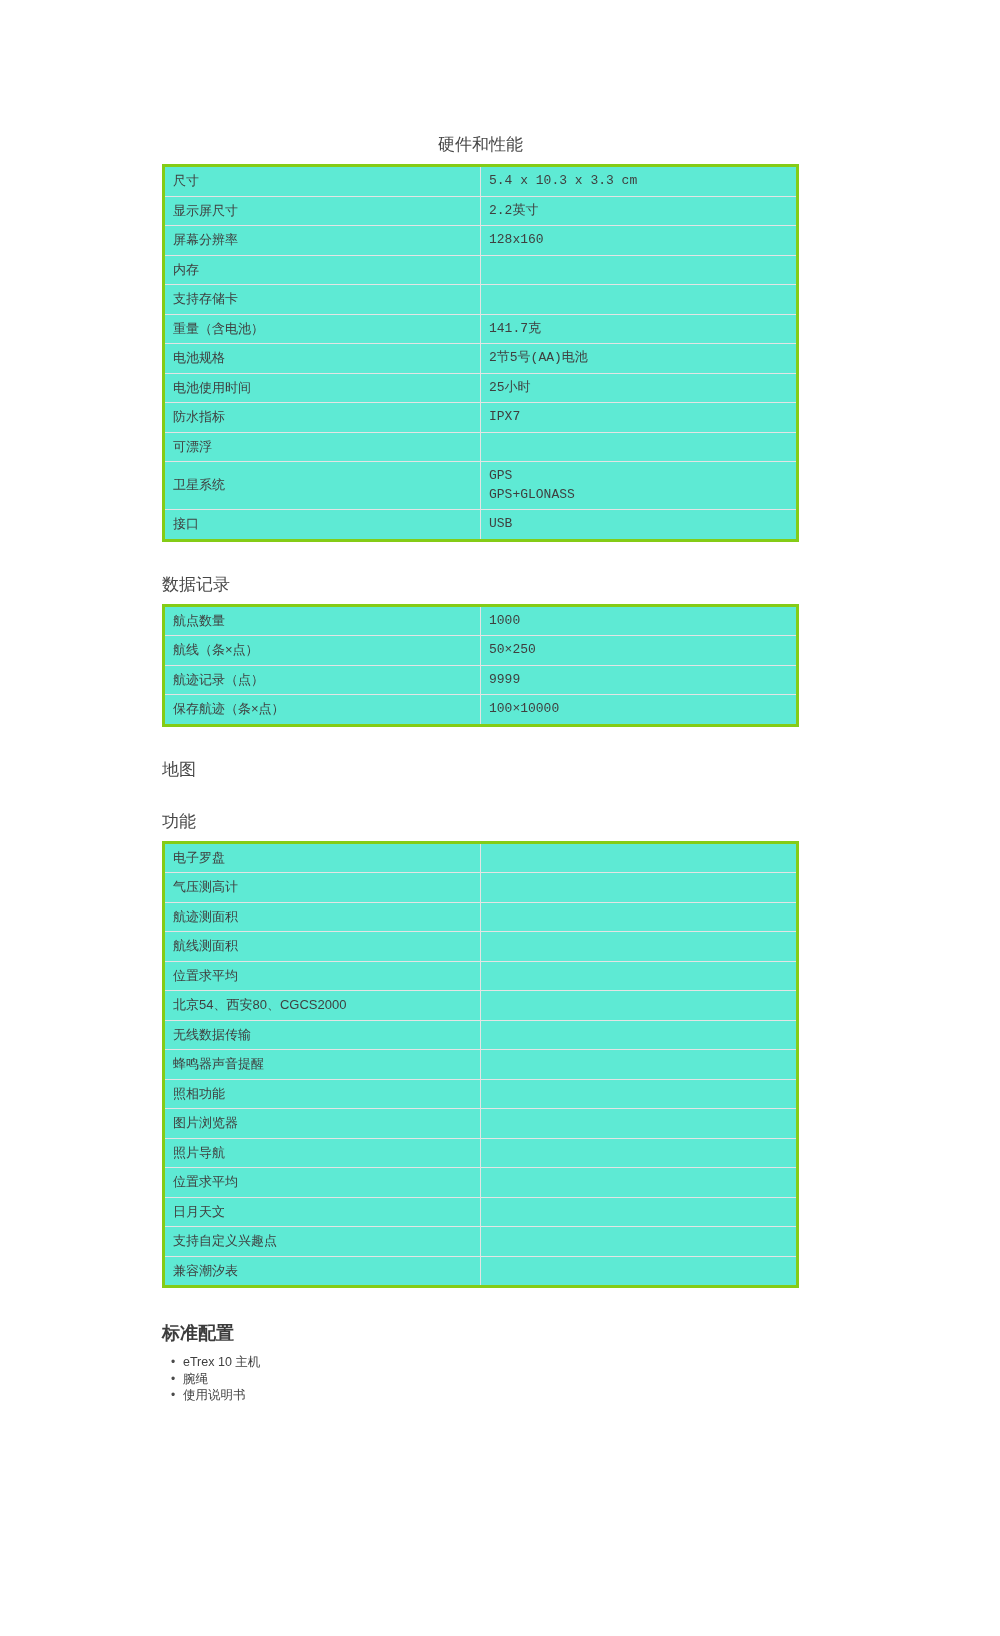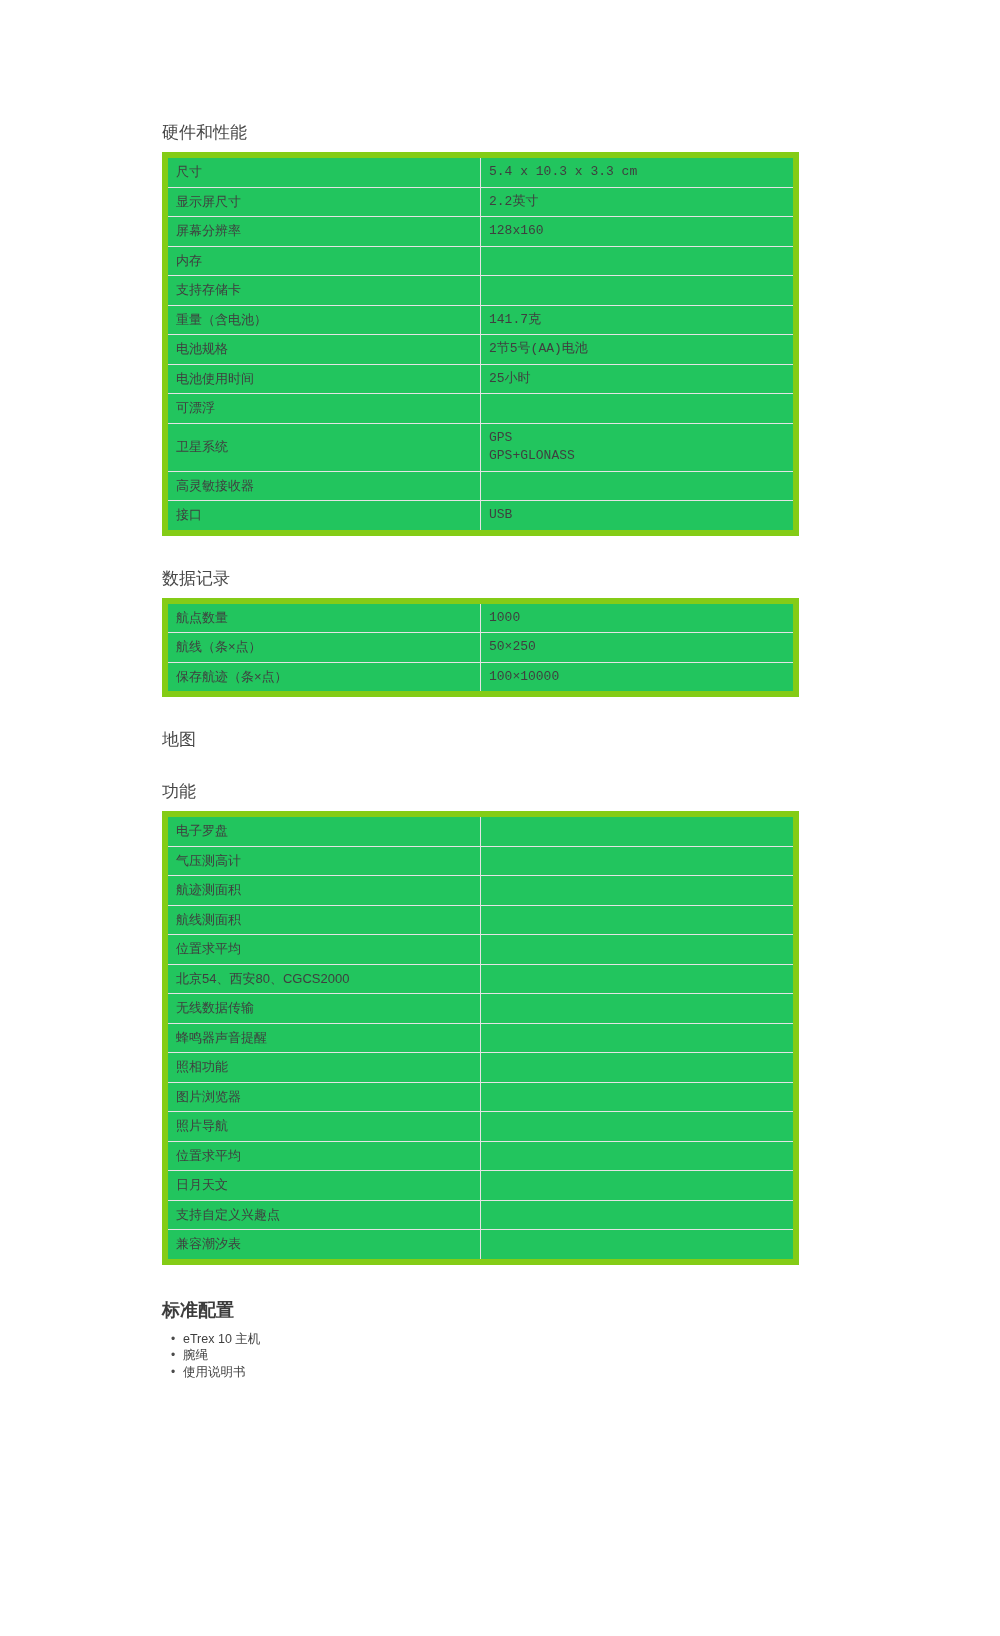--- a/index.html
+++ b/index.html
@@ -21,25 +21,26 @@
     width: 637px;
   }
   h2.section-title {
     font-size: 17px;
     font-weight: 400;
     color: #474747;
     margin: 33px 0 10px 0;
     line-height: 19px;
   }
   section:first-child h2.section-title {
-    margin-top: 4px;
+    margin-top: 16px;
+    text-align: center;
   }
   .table-wrap {
-    border: 6px solid #84cc16;
-    background: #22c55e;
+    border: 3px solid #84cc16;
+    background: #5eead4;
   }
   table.spec {
     width: 100%;
     border-collapse: collapse;
     table-layout: fixed;
   }
   table.spec td {
     font-size: 13px;
     color: #3f3f3f;
     padding: 5px 8px;
@@ -124,31 +125,31 @@
               </tr>
               <tr>
                 <td class="label-cell">电池规格</td>
                 <td class="value-cell">2节5号(AA)电池</td>
               </tr>
               <tr>
                 <td class="label-cell">电池使用时间</td>
                 <td class="value-cell">25小时</td>
               </tr>
               <tr>
+                <td class="label-cell">防水指标</td>
+                <td class="value-cell">IPX7</td>
+              </tr>
+              <tr>
                 <td class="label-cell">可漂浮</td>
                 <td class="value-cell"></td>
               </tr>
               <tr>
                 <td class="label-cell">卫星系统</td>
                 <td class="value-cell">GPS
 GPS+GLONASS</td>
-              </tr>
-              <tr>
-                <td class="label-cell">高灵敏接收器</td>
-                <td class="value-cell"></td>
               </tr>
               <tr>
                 <td class="label-cell">接口</td>
                 <td class="value-cell">USB</td>
               </tr>
             </tbody>
           </table>
         </div>
       </section>
       <section>
@@ -156,20 +157,24 @@
         <div class="table-wrap">
           <table class="spec">
             <tbody>
               <tr>
                 <td class="label-cell">航点数量</td>
                 <td class="value-cell">1000</td>
               </tr>
               <tr>
                 <td class="label-cell">航线（条×点）</td>
                 <td class="value-cell">50×250</td>
+              </tr>
+              <tr>
+                <td class="label-cell">航迹记录（点）</td>
+                <td class="value-cell">9999</td>
               </tr>
               <tr>
                 <td class="label-cell">保存航迹（条×点）</td>
                 <td class="value-cell">100×10000</td>
               </tr>
             </tbody>
           </table>
         </div>
       </section>
       <section>

